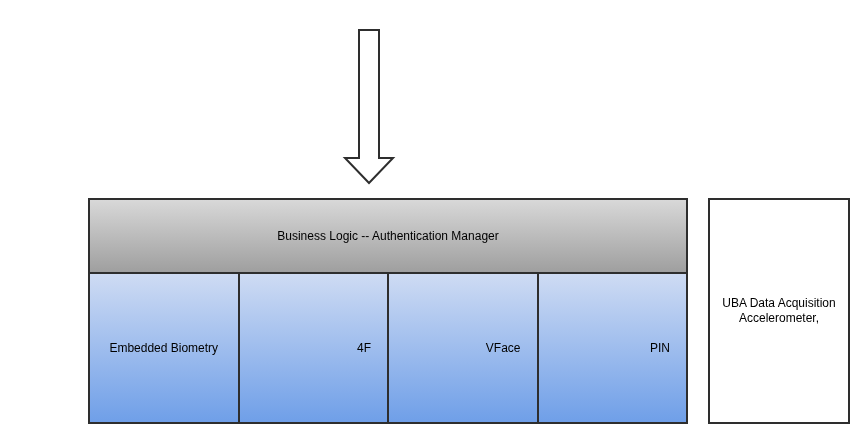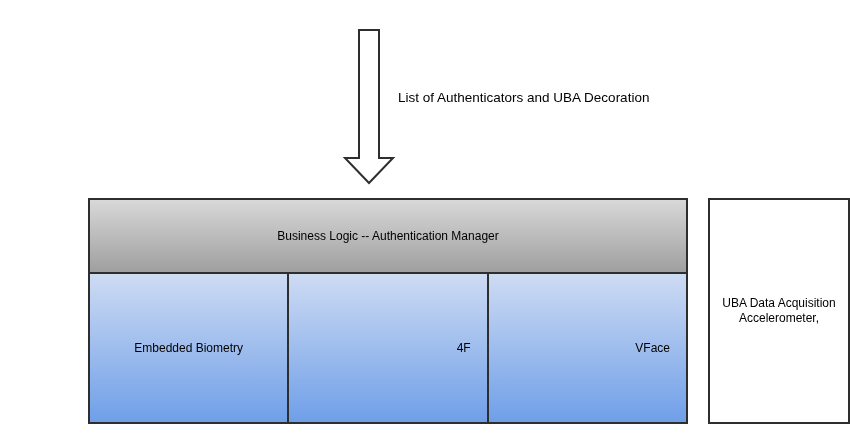--- a/index.html
+++ b/index.html
@@ -80,37 +80,39 @@
 </head>
 <body>
 
 <div class="canvas">
 
   <svg class="flow-arrow" width="64" height="162" viewBox="0 0 64 162">
     <polygon points="21,4 41,4 41,132 55,132 31,157 7,132 21,132" fill="#ffffff" stroke="#2e2e2e" stroke-width="2" stroke-linejoin="miter"></polygon>
   </svg>
 
   <div class="annotation">
-    <div>List of Authenticators and UBA Decoration</div>
   </div>
 
   <div class="box manager-box">
     <span>Business Logic -- Authentication Manager</span>
   </div>
 
   <div class="auth-row">
     <div class="box auth-cell">
       <span>Embedded Biometry</span>
     </div>
     <div class="box auth-cell">
       <span>4F</span>
     </div>
     <div class="box auth-cell">
       <span>VFace</span>
     </div>
+    <div class="box auth-cell">
+      <span>PIN</span>
+    </div>
   </div>
 
   <div class="box uba-box">
     <div class="uba-line">UBA Data Acquisition</div>
     <div class="uba-line">Accelerometer,</div>
   </div>
 
 </div>
 
 </body></html>

